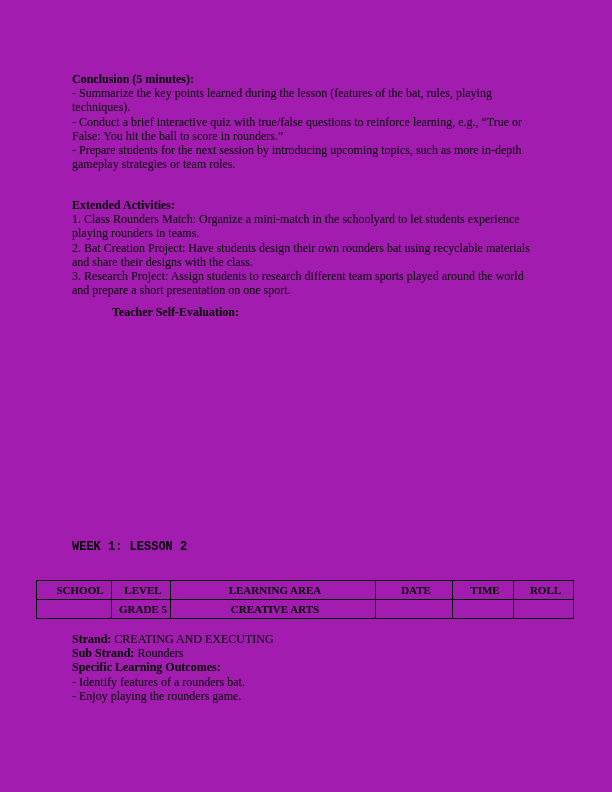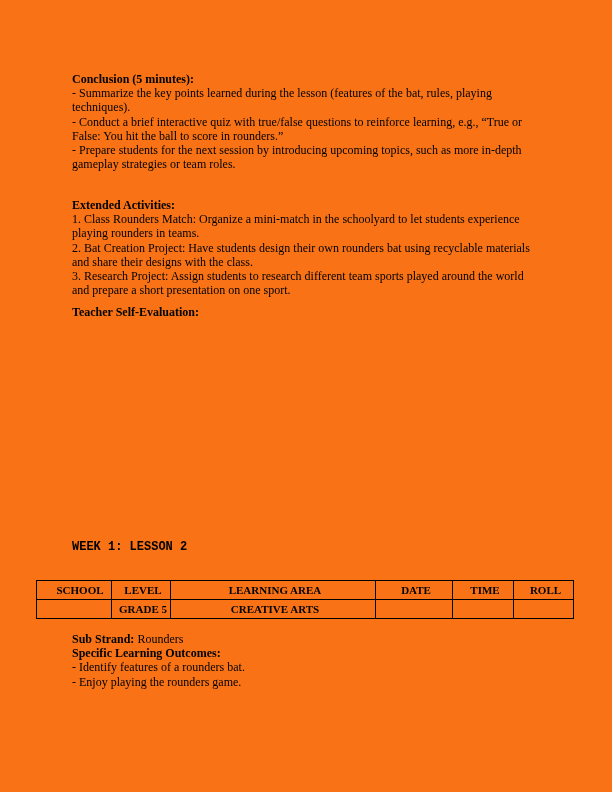--- a/index.html
+++ b/index.html
@@ -4,39 +4,39 @@
 <style>
   html, body {
     margin: 0;
     padding: 0;
     background: #ffffff;
   }
   .page {
     position: relative;
     width: 612px;
     height: 792px;
-    background: #f97316;
+    background: #a21caf;
     font-family: "Liberation Serif", serif;
     color: #000000;
     overflow: hidden;
   }
   .sec {
     position: absolute;
     left: 72px;
     width: 474px;
     font-size: 12px;
     line-height: 14.2px;
   }
   .sec .line {
     white-space: nowrap;
   }
   .bold { font-weight: bold; }
   .sec-conclusion { top: 72px; }
   .sec-extended   { top: 198px; }
-  .sec-teacher    { top: 305px; }
+  .sec-teacher    { top: 305px; margin-left: 40px; }
   .sec-week       { top: 540px; font-family: Liberation Mono, monospace; }
   .sec-strand     { top: 632px; }
 
   table.doc-table {
     position: absolute;
     left: 36px;
     top: 580px;
     width: 537px;
     border-collapse: collapse;
     table-layout: fixed;
@@ -119,19 +119,20 @@
         <td>GRADE 5</td>
         <td>CREATIVE ARTS</td>
         <td></td>
         <td></td>
         <td></td>
       </tr>
     </tbody>
   </table>
 
   <div class="sec sec-strand">
+    <div class="line"><span class="inline-label">Strand:</span><span> CREATING AND EXECUTING</span></div>
     <div class="line"><span class="inline-label">Sub Strand:</span><span> Rounders</span></div>
     <div class="line bold">Specific Learning Outcomes:</div>
     <div class="line">- Identify features of a rounders bat.</div>
     <div class="line">- Enjoy playing the rounders game.</div>
   </div>
 
 </div>
 
 </body></html>

